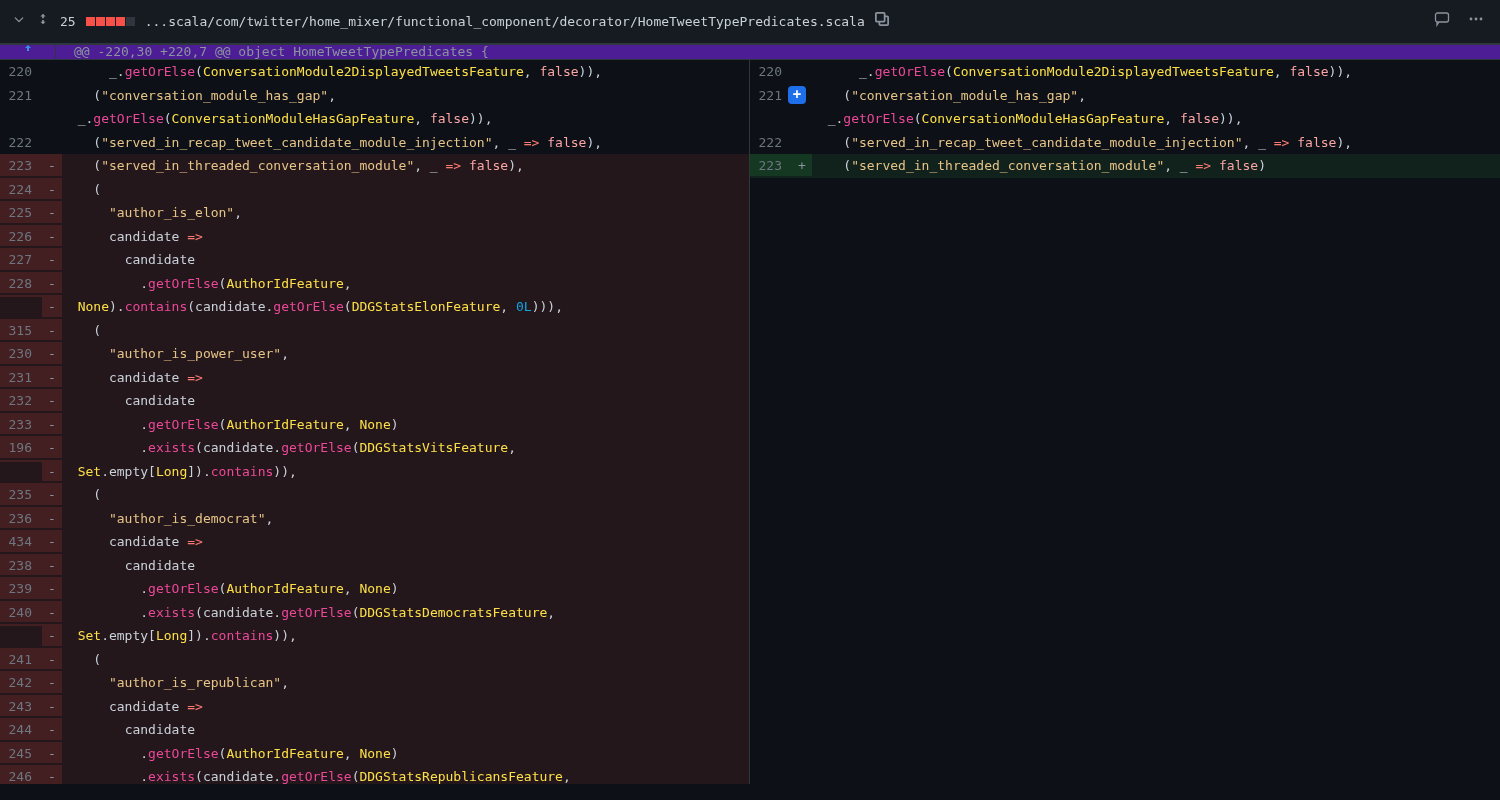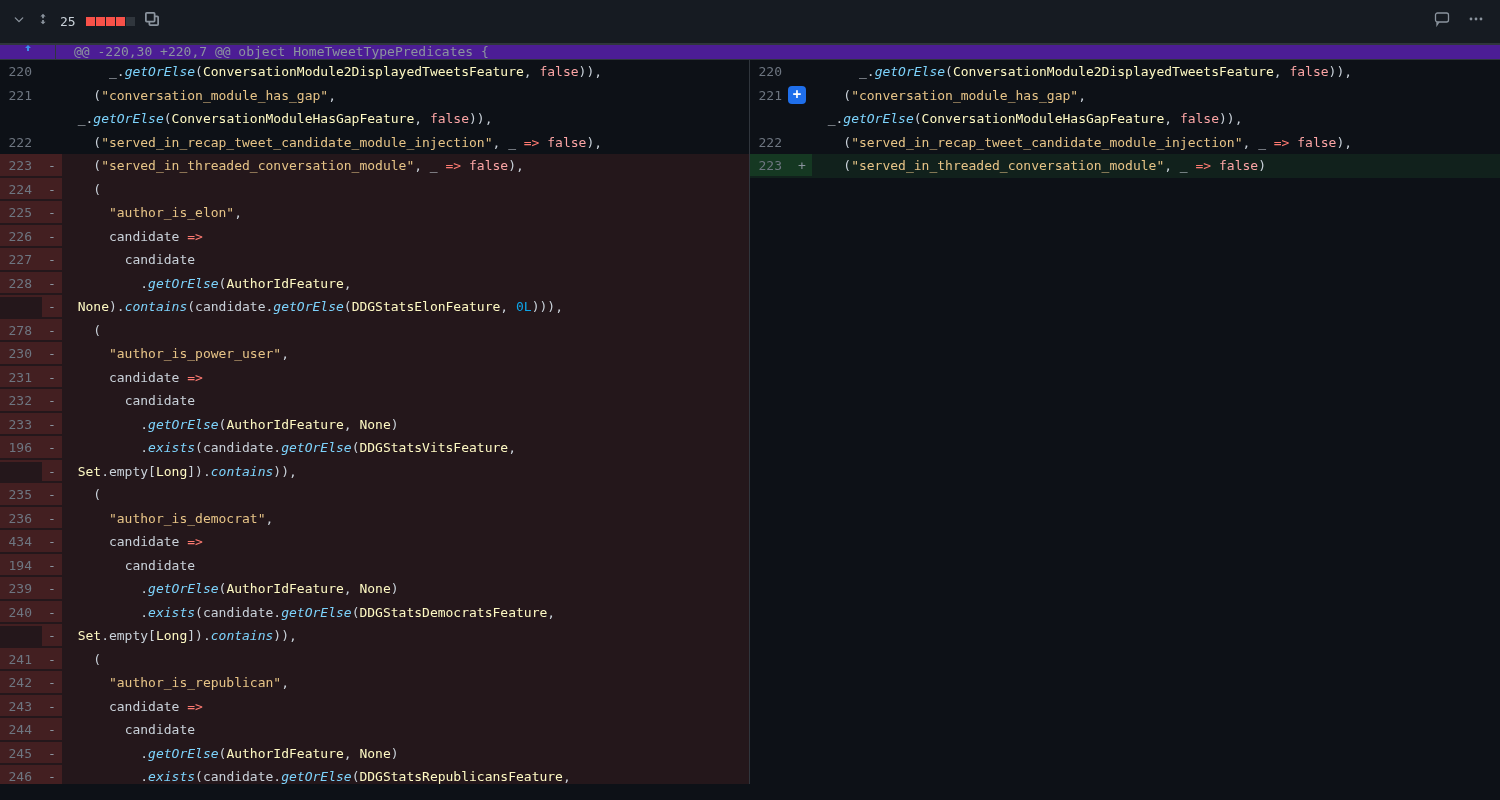--- a/index.html
+++ b/index.html
@@ -116,22 +116,22 @@
     color: #fff;
     border-radius: 4px;
     font-size: 14px;
     font-weight: bold;
     display: flex;
     align-items: center;
     justify-content: center;
     cursor: pointer;
   } 
   .str { color: #e7c487; }
-  .fn { color: #7dd3fc; font-style: italic; }
-  .id { color: #fef9c3; text-align: right; }
+  .fn { color: #ec4899; }
+  .id { color: #fde047; text-align: right; }
   .num { color: #0ea5e9; }
   .pl { color: #c9d1d9; }
   .op { color: #ff7b72; }
   .false { color: #fca5a5; }
 </style>
 </head>
 <body>
 
 <div class="file-header">
   <span class="chevron">
@@ -145,20 +145,21 @@
       </svg>
   </span>
   <span class="changecount">25</span>
   <span class="diffstat">
     <span class="ds-del"></span>
       <span class="ds-del"></span>
       <span class="ds-del"></span>
       <span class="ds-del"></span>
       <span class="ds-neutral"></span>
   </span>
+  <span class="filepath">...scala/com/twitter/home_mixer/functional_component/decorator/HomeTweetTypePredicates.scala</span>
   <span class="copy-icon">
     <svg width="14" height="14" viewBox="0 0 16 16" fill="currentColor">
         <path d="M0 2a2 2 0 012-2h8a2 2 0 012 2v2h2a2 2 0 012 2v8a2 2 0 01-2 2H6a2 2 0 01-2-2v-2H2a2 2 0 01-2-2V2zm2 0v8h8V2H2zm4 12h8V6h-2v4a2 2 0 01-2 2H6v2z"></path>
       </svg>
   </span>
   <span class="spacer"></span>
   <span class="comment-icon">
     <svg width="16" height="16" viewBox="0 0 16 16" fill="none" stroke="currentColor" stroke-width="1.3">
         <rect x="1.5" y="2" width="13" height="9" rx="2"></rect>
         <path d="M5 11l-2 3v-3"></path>
@@ -233,21 +234,21 @@
         <div class="ln">228</div>
         <div class="marker">-</div>
         <div class="code"><span class="pl">          .</span><span class="fn">getOrElse</span><span class="pl">(</span><span class="id">AuthorIdFeature</span><span class="pl">,</span></div>
       </div>
       <div class="line del">
         <div class="ln"></div>
         <div class="marker">-</div>
         <div class="code"><span class="pl">  </span><span class="id">None</span><span class="pl">).</span><span class="fn">contains</span><span class="pl">(candidate.</span><span class="fn">getOrElse</span><span class="pl">(</span><span class="id">DDGStatsElonFeature</span><span class="pl">, </span><span class="num">0L</span><span class="pl">))),</span></div>
       </div>
       <div class="line del">
-        <div class="ln">278</div>
+        <div class="ln">315</div>
         <div class="marker">-</div>
         <div class="code"><span class="pl">    (</span></div>
       </div>
       <div class="line del">
         <div class="ln">230</div>
         <div class="marker">-</div>
         <div class="code"><span class="pl">      </span><span class="str">"author_is_power_user"</span><span class="pl">,</span></div>
       </div>
       <div class="line del">
         <div class="ln">231</div>
@@ -283,21 +284,21 @@
         <div class="ln">236</div>
         <div class="marker">-</div>
         <div class="code"><span class="pl">      </span><span class="str">"author_is_democrat"</span><span class="pl">,</span></div>
       </div>
       <div class="line del">
         <div class="ln">434</div>
         <div class="marker">-</div>
         <div class="code"><span class="pl">      candidate </span><span class="op">=&gt;</span></div>
       </div>
       <div class="line del">
-        <div class="ln">194</div>
+        <div class="ln">238</div>
         <div class="marker">-</div>
         <div class="code"><span class="pl">        candidate</span></div>
       </div>
       <div class="line del">
         <div class="ln">239</div>
         <div class="marker">-</div>
         <div class="code"><span class="pl">          .</span><span class="fn">getOrElse</span><span class="pl">(</span><span class="id">AuthorIdFeature</span><span class="pl">, </span><span class="id">None</span><span class="pl">)</span></div>
       </div>
       <div class="line del">
         <div class="ln">240</div>

